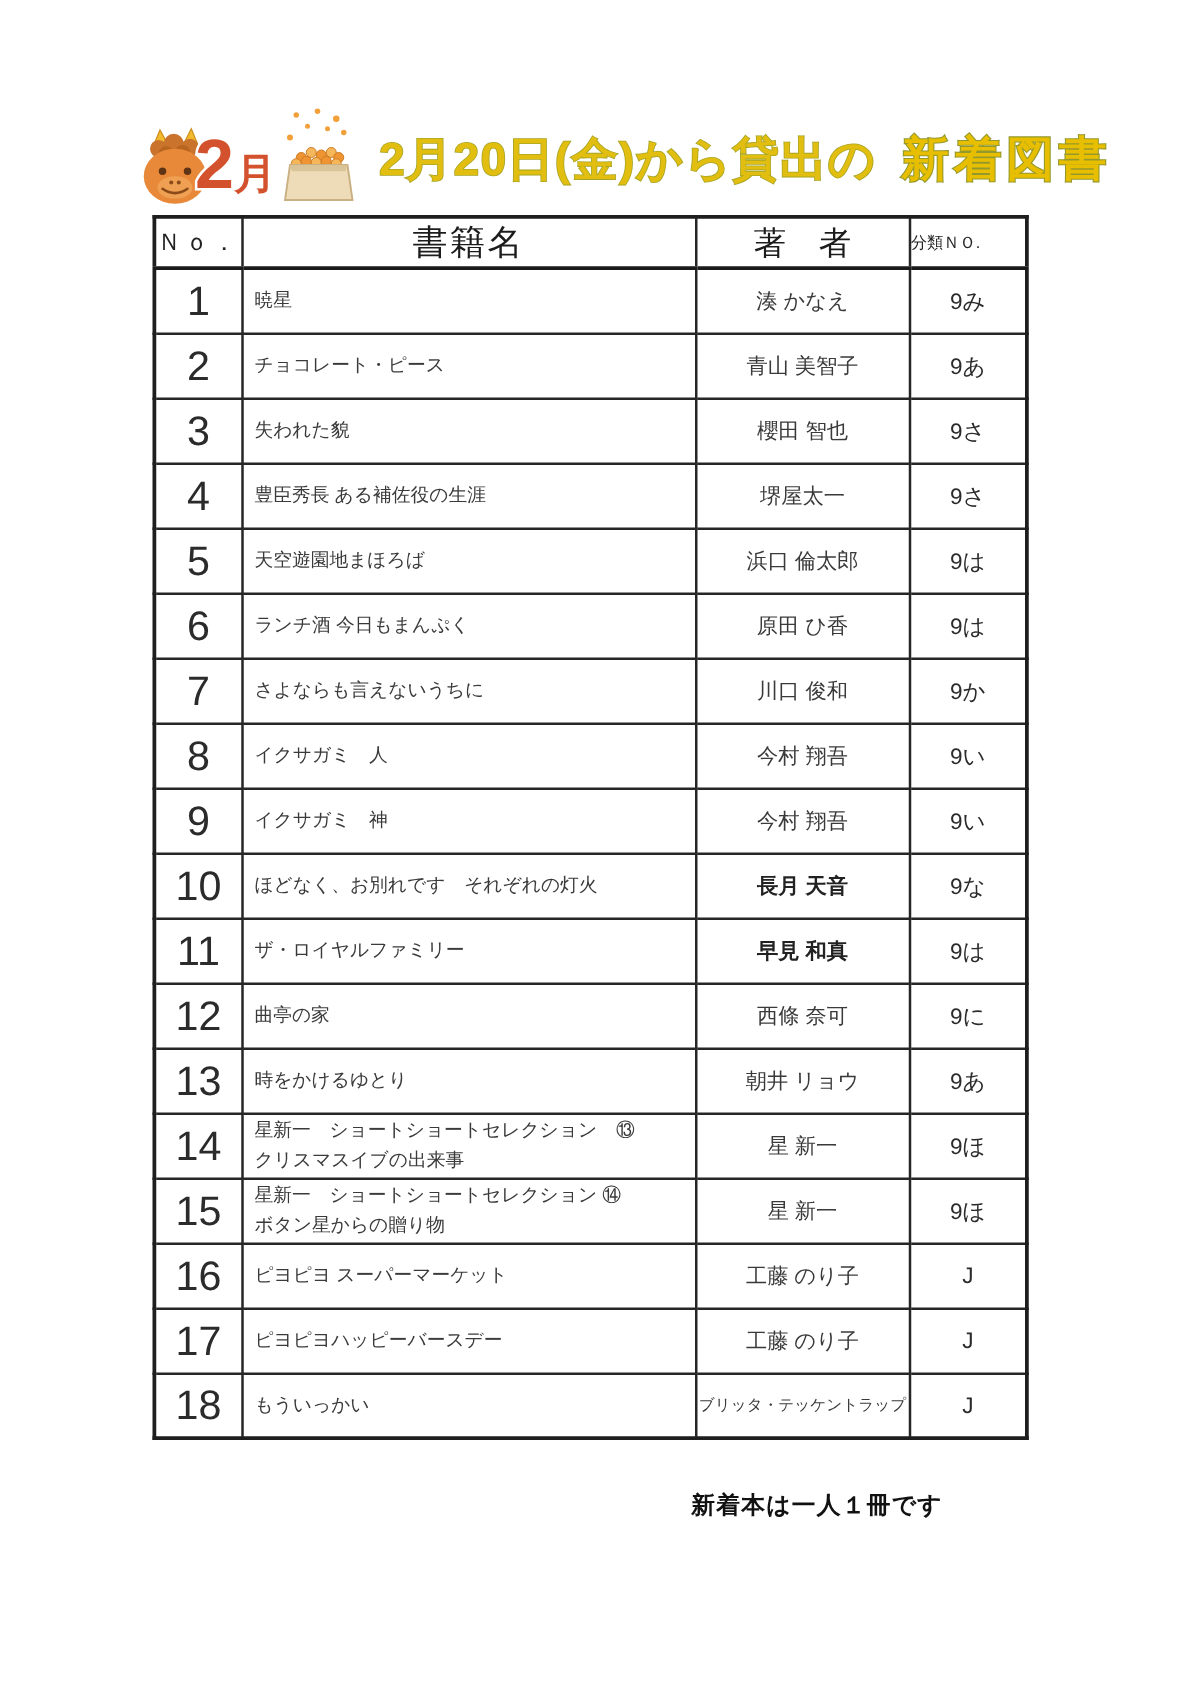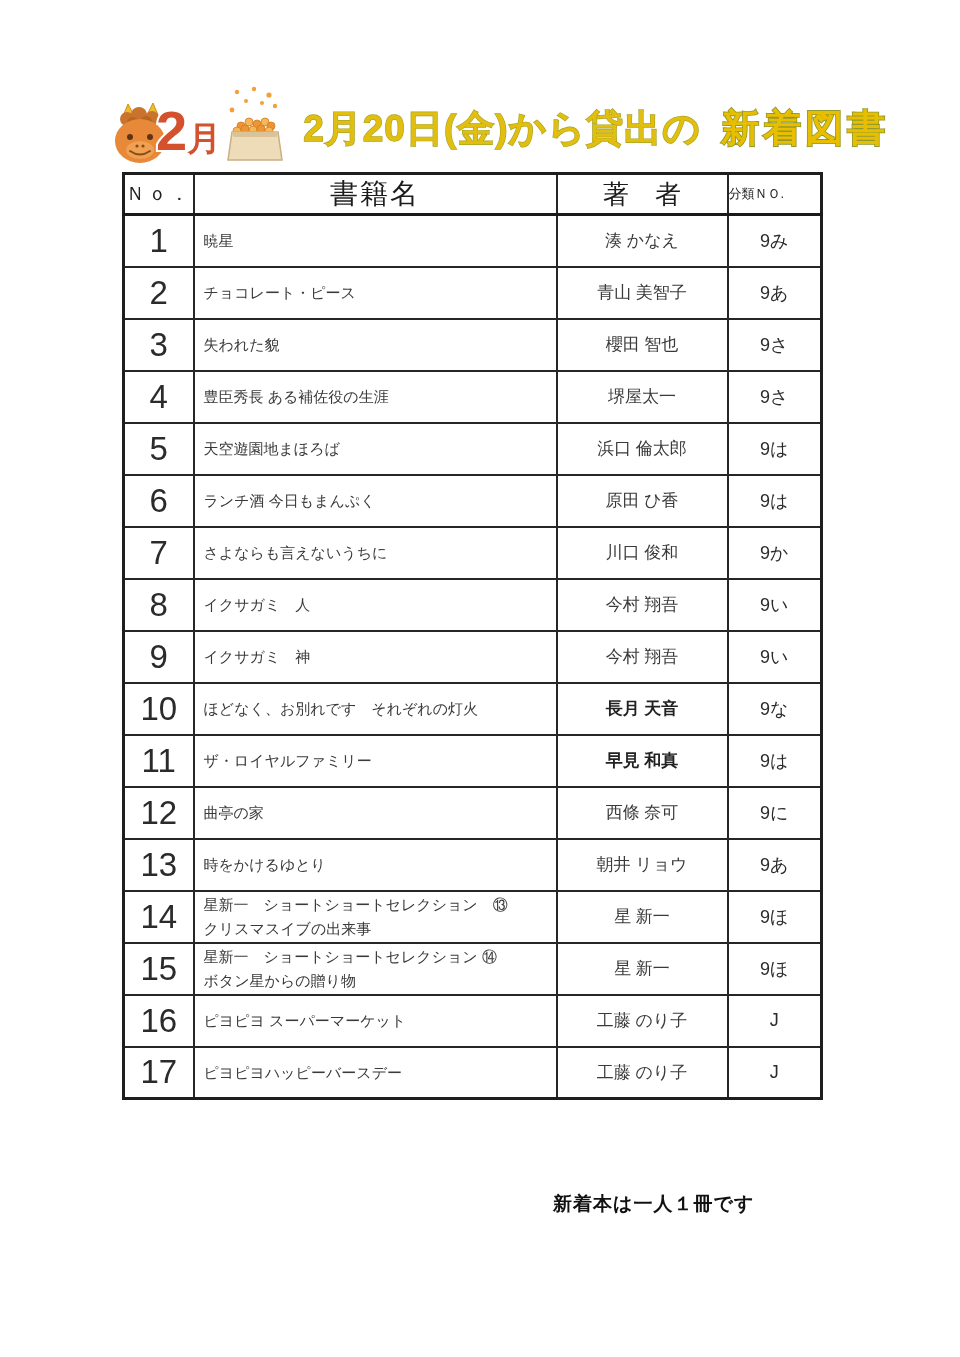--- a/index.html
+++ b/index.html
@@ -291,17 +291,26 @@
     </tr>
         <tr>
       <td class="cell-no">17</td>
       <td class="cell-title">
         <div class="title-line">ピヨピヨハッピーバースデー</div>
 
       </td>
       <td class="cell-author">工藤 のり子</td>
       <td class="cell-class">J</td>
     </tr>
+        <tr>
+      <td class="cell-no">18</td>
+      <td class="cell-title">
+        <div class="title-line">もういっかい</div>
+
+      </td>
+      <td class="cell-author small">ブリッタ・テッケントラップ</td>
+      <td class="cell-class">J</td>
+    </tr>
       </tbody>
   </table>
 
   <div class="footer-note">新着本は一人１冊です</div>
 </div>
 
 </body></html>

